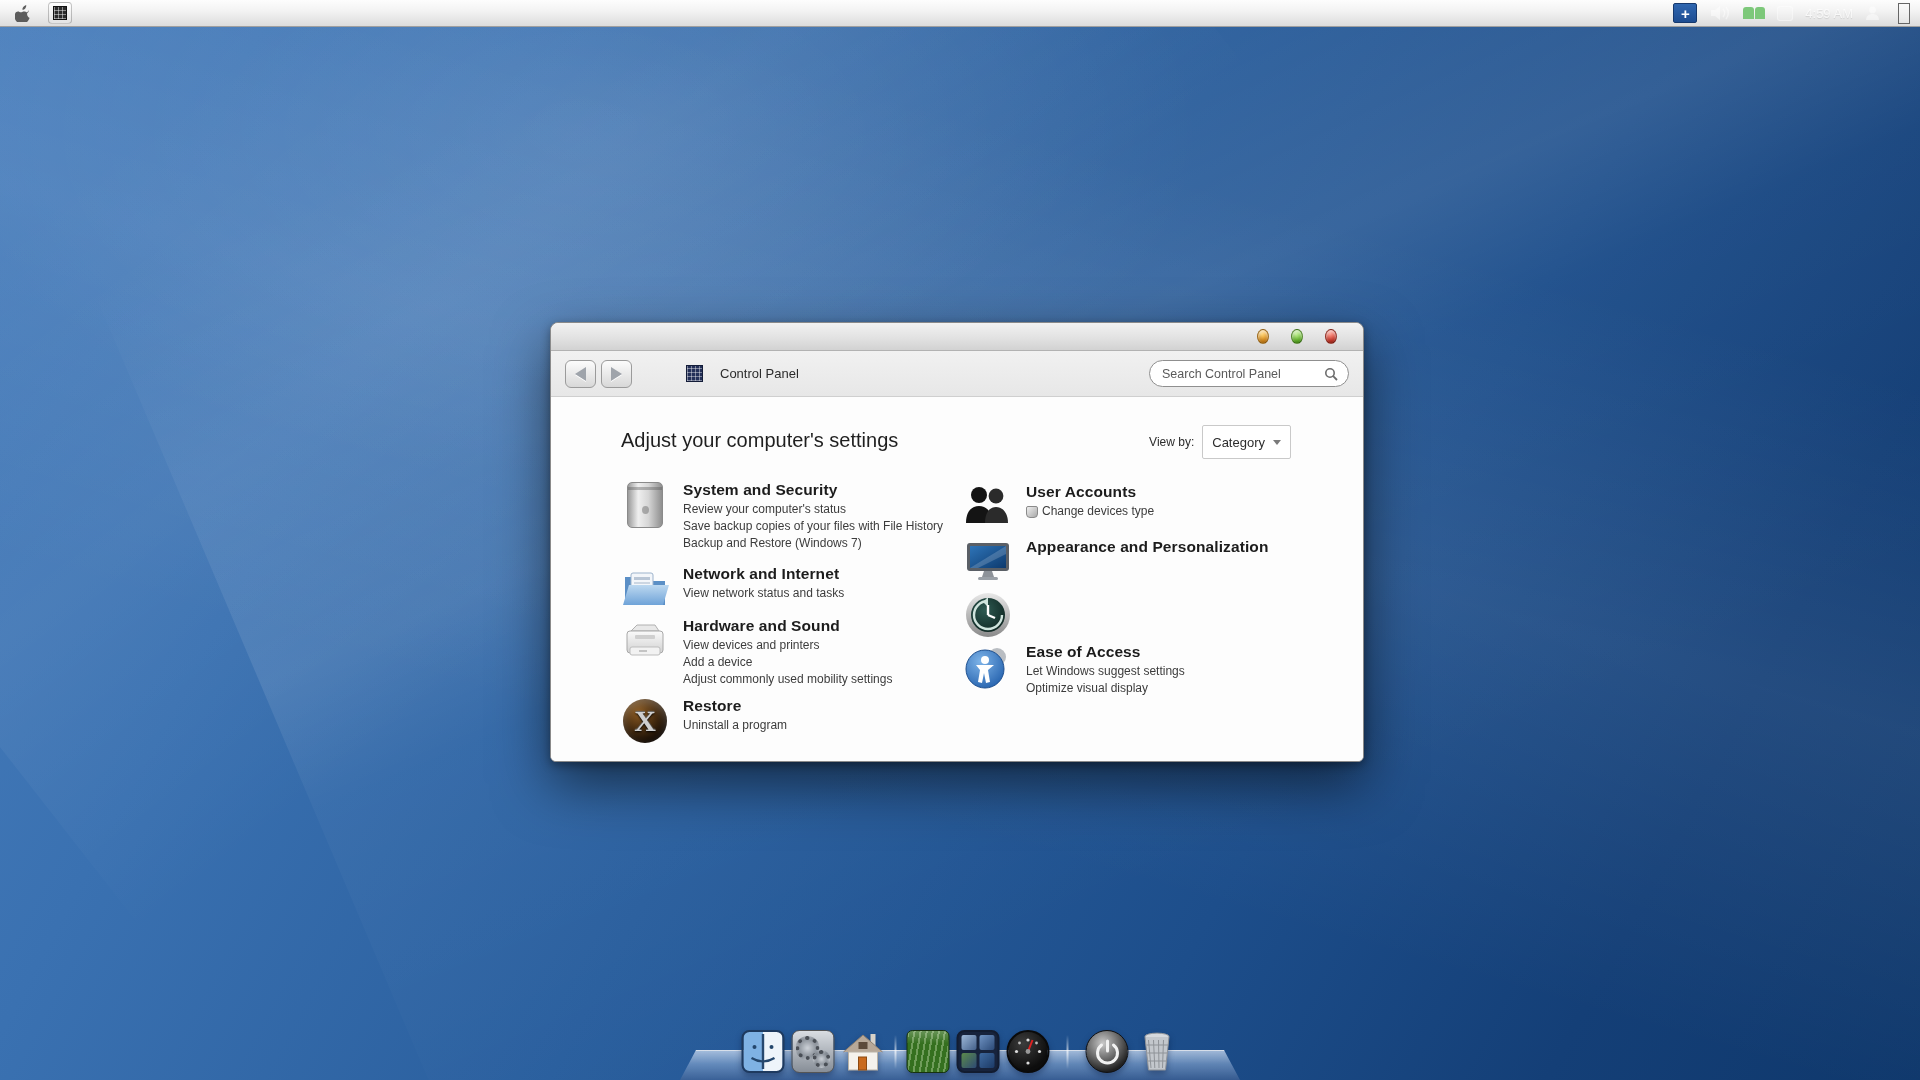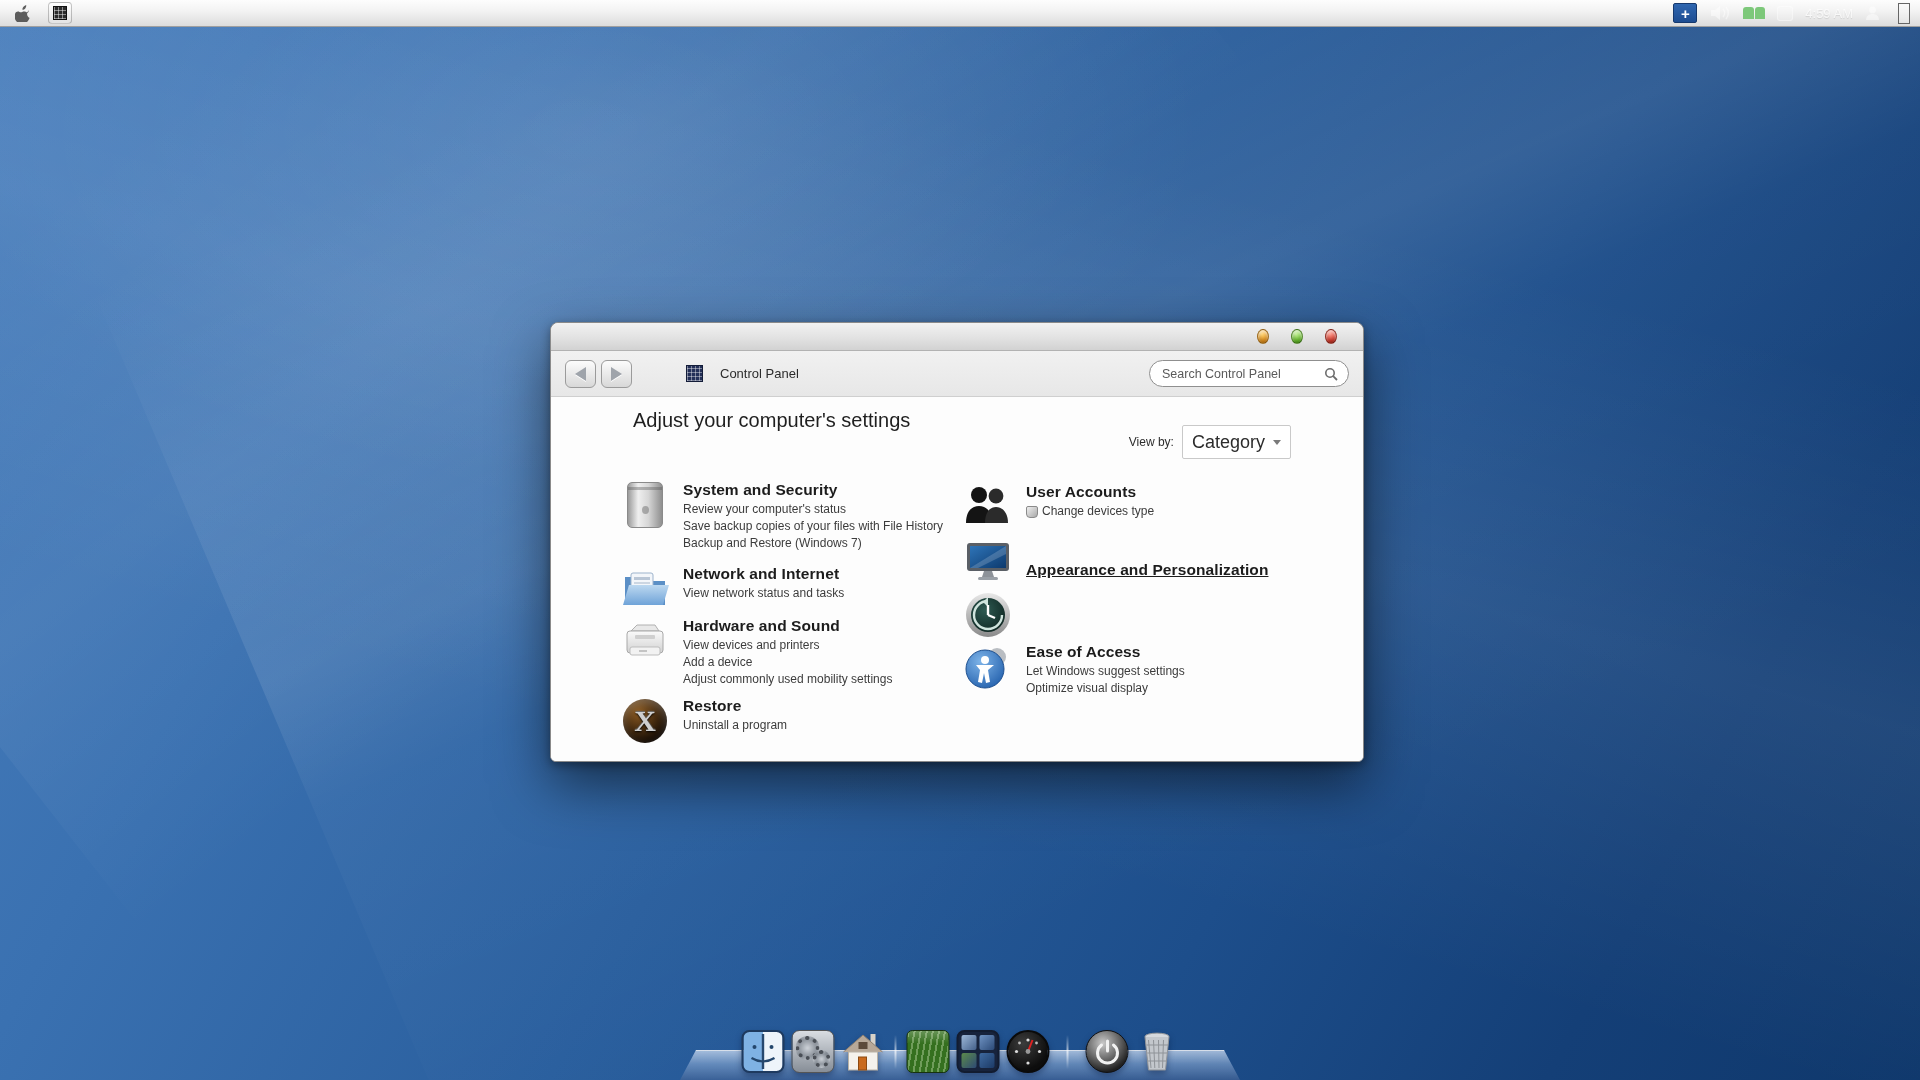--- a/index.html
+++ b/index.html
@@ -64,25 +64,25 @@
              background-image:repeating-linear-gradient(0deg, rgba(255,255,255,.4) 0 1px, transparent 1px 4px),
                               repeating-linear-gradient(90deg, rgba(255,255,255,.4) 0 1px, transparent 1px 4px); }
   .crumb { margin-left:17px; font-size:13px; color:#2c2c2c; }
   .searchbox { margin-left:auto; width:200px; height:27px; border:1px solid #8f8f8f; border-radius:14px;
                background:#fff; display:flex; align-items:center; padding:0 10px 0 12px; }
   .searchbox input { flex:1; border:none; outline:none; font-size:12.5px; color:#444; background:transparent;
                      font-family:"Liberation Sans", sans-serif; }
   .searchbox input::placeholder { color:#5a5a5a; }
 
   .content { position:relative; height:366px; background:#fdfdfd; }
-  .heading { position:absolute; left:70px; top:12px; font-size:20px; color:#1f1f1f;margin-left:12px; }
+  .heading { position:absolute; left:70px; top:32px; font-size:20px; color:#1f1f1f; }
   .viewby { position:absolute; right:72px; top:28px; display:flex; align-items:center; gap:8px; }
   .viewby-label { font-size:12px; color:#2c2c2c; }
   .viewby-btn { height:25px; padding:16px 9px; border:1px solid #c9c9c9; background:#fff; border-radius:2px;
-                display:flex; align-items:center; gap:8px; font-size:18px; color:#2c2c2c; }
+                display:flex; align-items:center; gap:8px; font-size:13px; color:#2c2c2c; }
   .caret { width:0; height:0; border-left:4px solid transparent; border-right:4px solid transparent; border-top:5px solid #7a7a7a; }
 
   .cat-item { position:absolute; display:flex; gap:14px; }
   .cicon { width:48px; height:48px; flex:0 0 48px; position:relative; }
   .cat-title { font-size:15.5px; font-weight:bold; color:#1c1c1c; letter-spacing:.1px; }
   .cat-link { font-size:12px; color:#3c3c3c; margin-top:4px; line-height:13px; display:flex; align-items:center; gap:4px; }
   .mini-shield { width:12px; height:12px; border:1px solid #8a8a8a; border-radius:2px 2px 4px 4px;
                  background:linear-gradient(135deg,#efefef,#a9a9a9); display:inline-block; }
 
   
@@ -315,21 +315,21 @@
           <rect x="14" y="40" width="20" height="3" rx="1.5" fill="#9aa0a7"></rect>
           <defs>
               <linearGradient id="scrGrad" x1="0" y1="0" x2="1" y2="1">
             <stop offset="0" stop-color="#2e74b8"></stop>
                 <stop offset="1" stop-color="#0d3a6e"></stop>
               </linearGradient>
             </defs>
         </svg>
       </div>
       <div>
-        <div class="cat-title" style="margin-top:24px;text-decoration:underline;">Appearance and Personalization</div>
+        <div class="cat-title" style="margin-top:1px;">Appearance and Personalization</div>
       </div>
     </div>
 
     <div class="cat-item" style="left:413px; top:194px;">
       <div class="cicon">
         <svg width="48" height="48" viewBox="0 0 48 48">
           <circle cx="24" cy="24" r="22" fill="url(#ringGrad)"></circle>
           <circle cx="24" cy="24" r="17" fill="url(#faceGrad)"></circle>
           <path d="M24 10 a14 14 0 1 0 14 14" fill="none" stroke="#cfe4dd" stroke-width="2.4"></path>
           <path d="M24 6 l-5 5 5 5 z" fill="#cfe4dd"></path>

